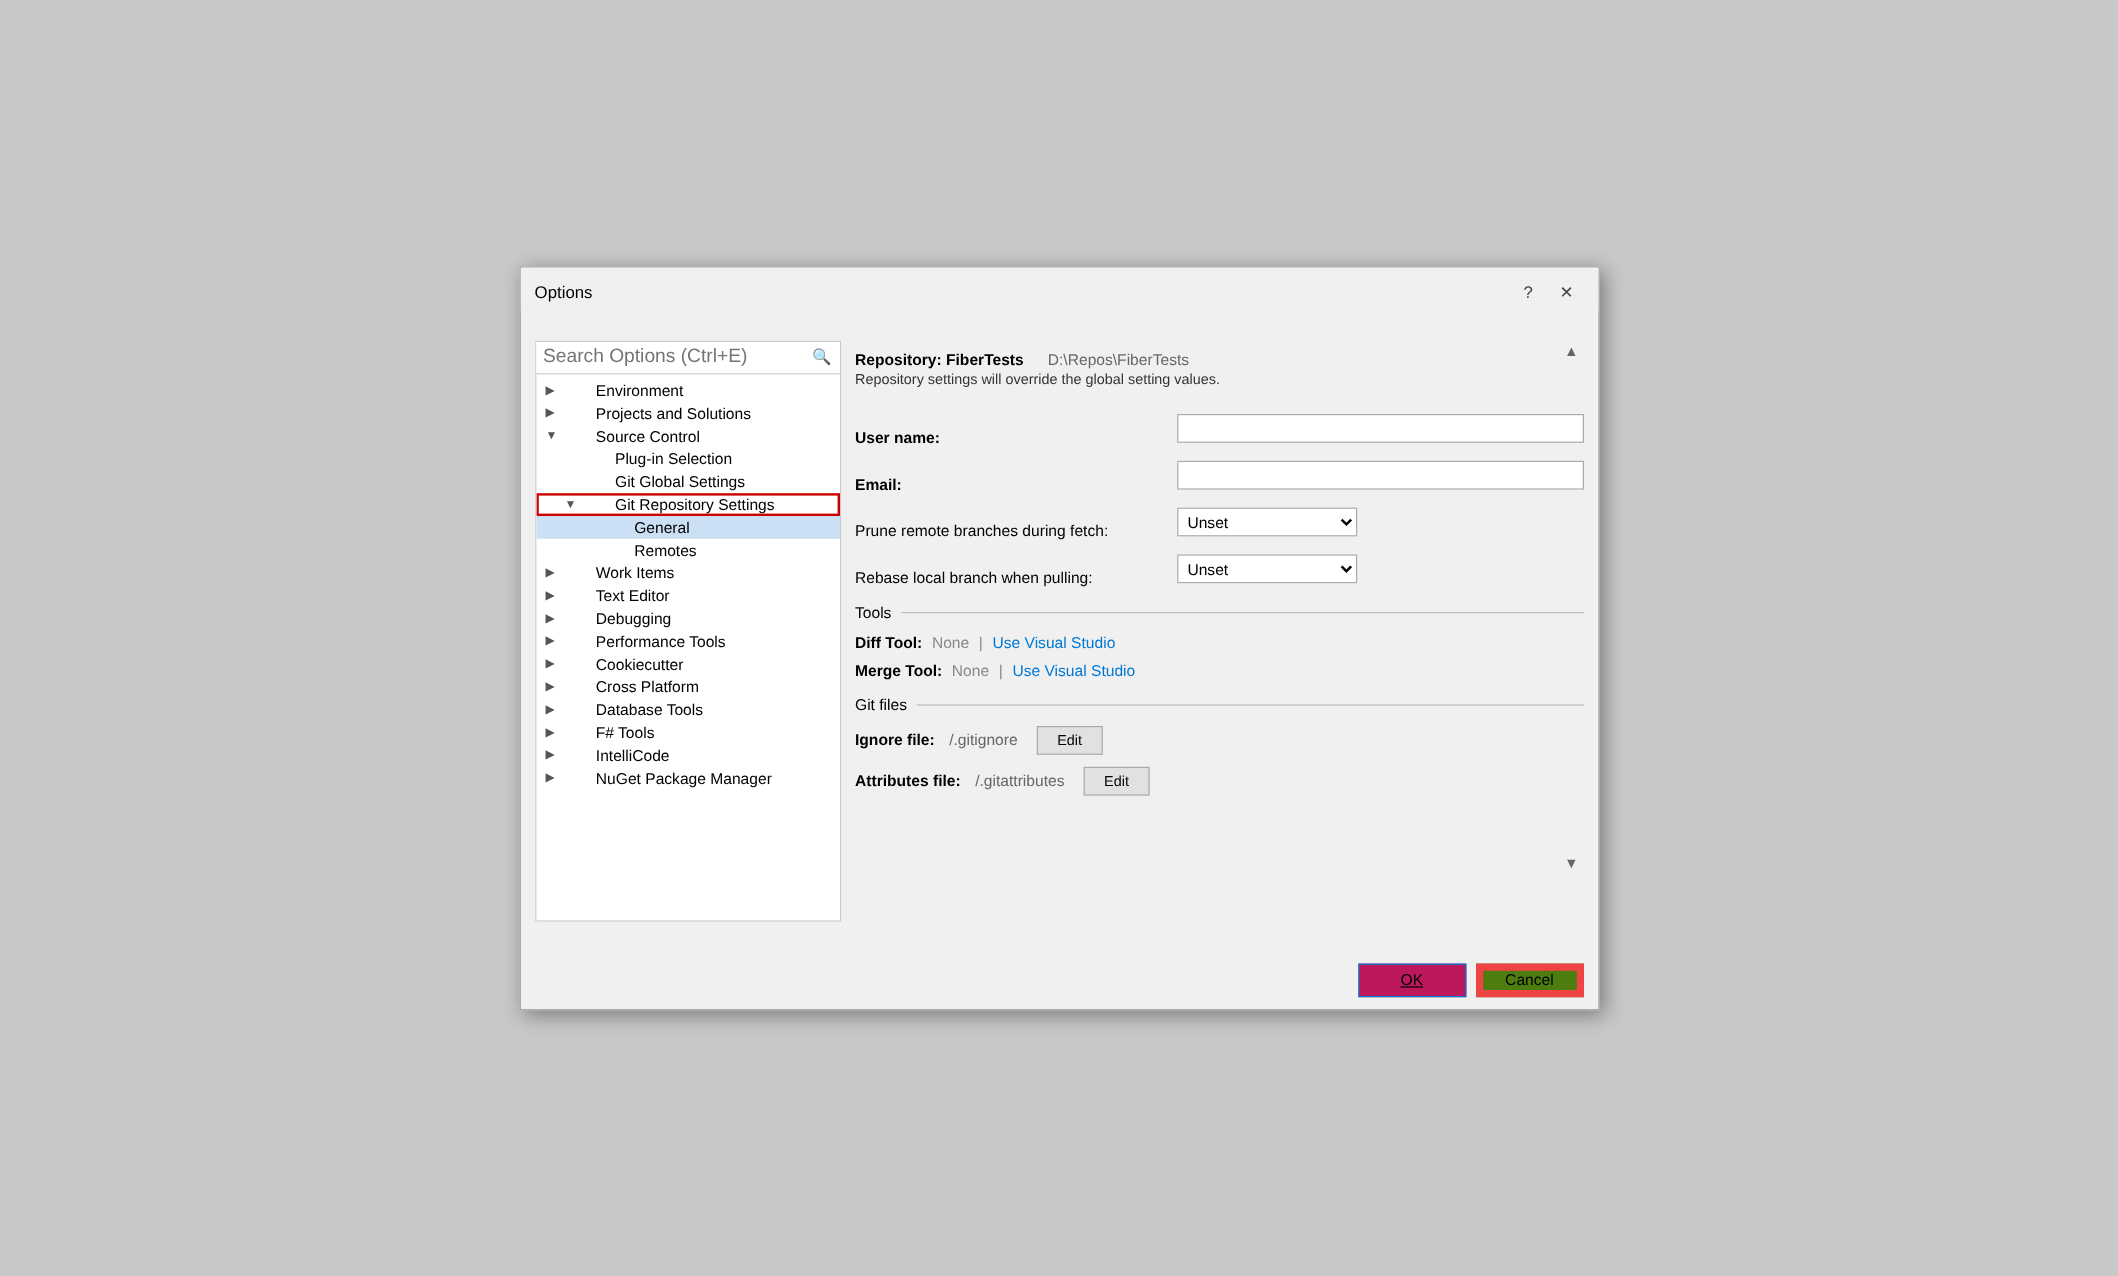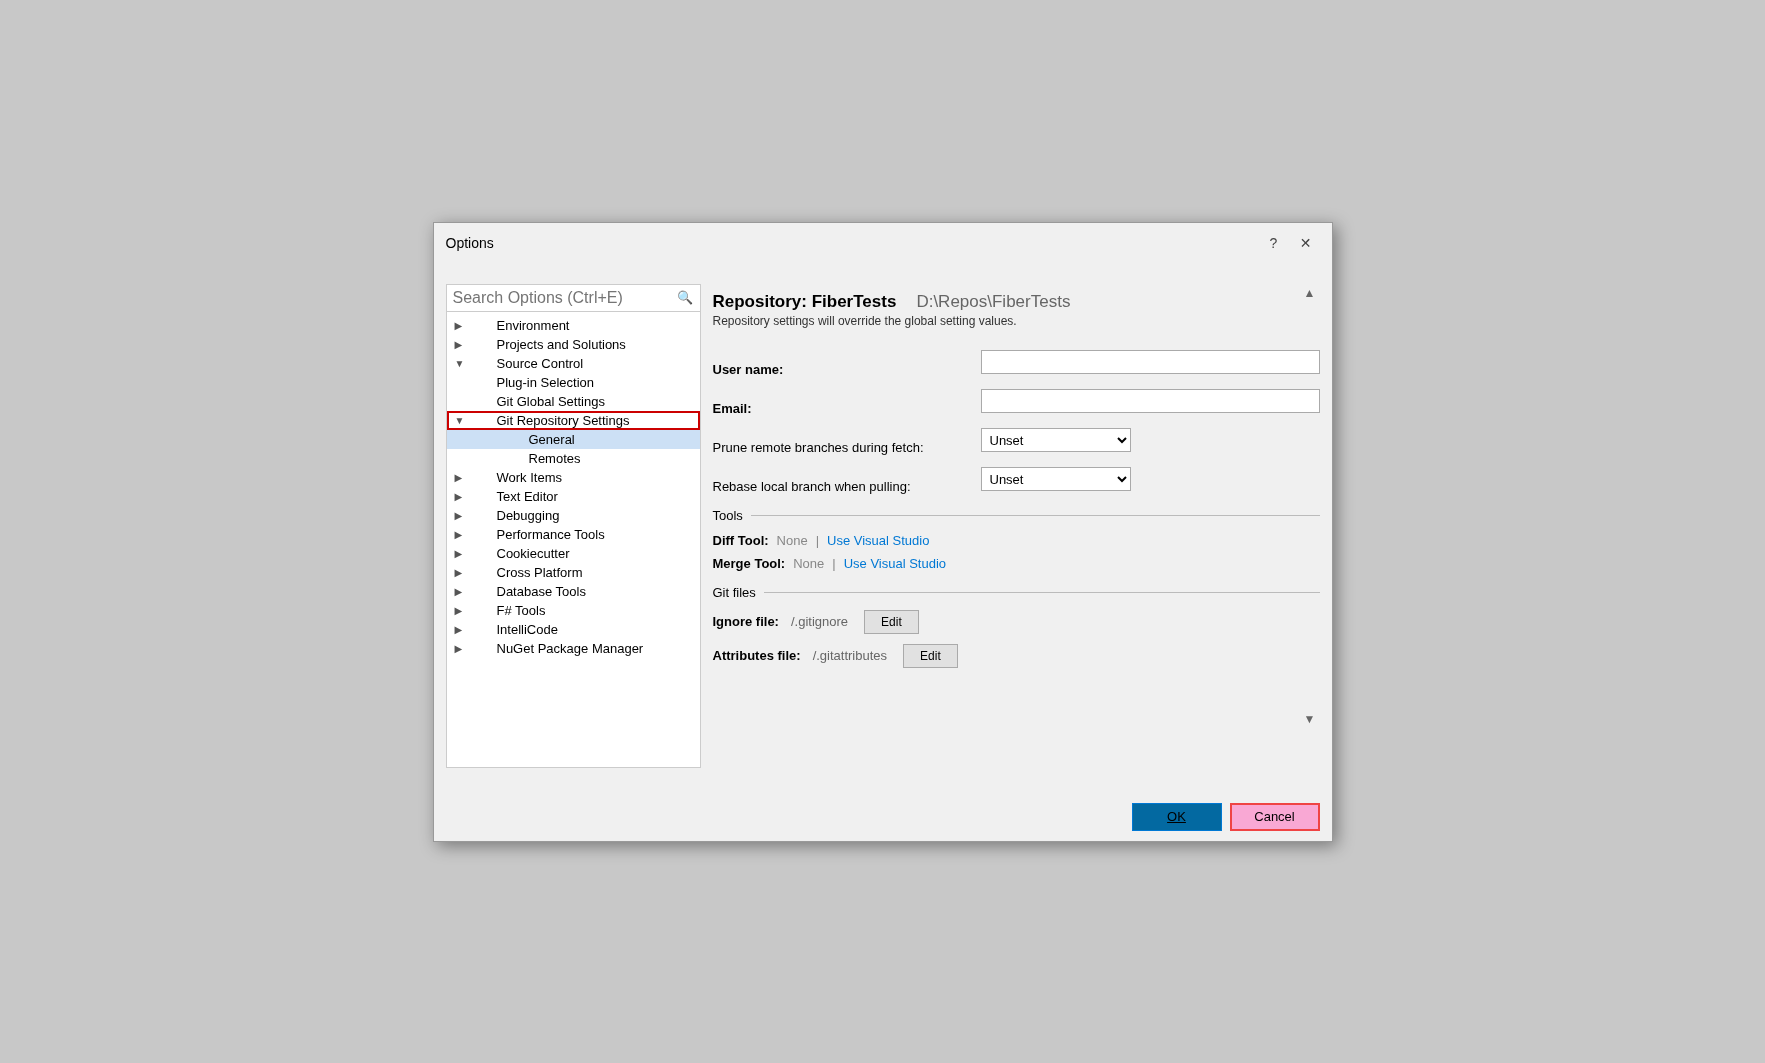--- a/index.html
+++ b/index.html
@@ -109,21 +109,21 @@
       outline: 2px solid #cc0000;
       outline-offset: -2px;
     }
     .tree-chevron {
       width: 16px;
       font-size: 10px;
       color: #555;
       flex-shrink: 0;
     }
     .tree-item-label { flex: 1; margin-left: 26px; }
-    .indent-1 { padding-left: 8px; justify-content: flex-end; }
+    .indent-1 { padding-left: 24px; justify-content: flex-end; }
     .indent-2 { padding-left: 40px; }
 
     
     .right-panel {
       flex: 1;
       display: flex;
       flex-direction: column;
       position: relative;
     }
     .scroll-arrow-top {
@@ -142,21 +142,21 @@
       color: #666;
       padding: 2px 4px;
     }
     .repo-header {
       padding: 8px 0 8px 0;
       border-bottom: none;
     }
     .repo-title-row {
       display: flex;
       gap: 20px;
-      font-size: 17px;
+      font-size: 13px;
       margin-bottom: 2px;
     }
     .repo-name { font-weight: 600; }
     .repo-path { color: #666; }
     .repo-subtitle { font-size: 12px; color: #333; }
 
     .form-area {
       padding: 12px 0 0 0;
       flex: 1;
     }
@@ -250,26 +250,26 @@
       display: flex;
       justify-content: flex-end;
       gap: 8px;
       padding: 10px 12px 10px 12px;
       border-top: none;
     }
     .footer-btn {
       width: 90px;
       height: 28px;
       font-size: 13px;
-      background: #f9a8d4;
-      border: 2px solid #ef4444;
+      background: #4d7c0f;
+      border: 6px solid #ef4444;
       cursor: pointer;
     }
     .footer-btn.primary {
-      background: #0369a1;
+      background: #be185d;
       border: 1.5px solid #0078d4;
       color: #000;
       text-decoration: underline;
     }
   </style>
 </head>
 <body>
 
 <div class="dialog">
 

